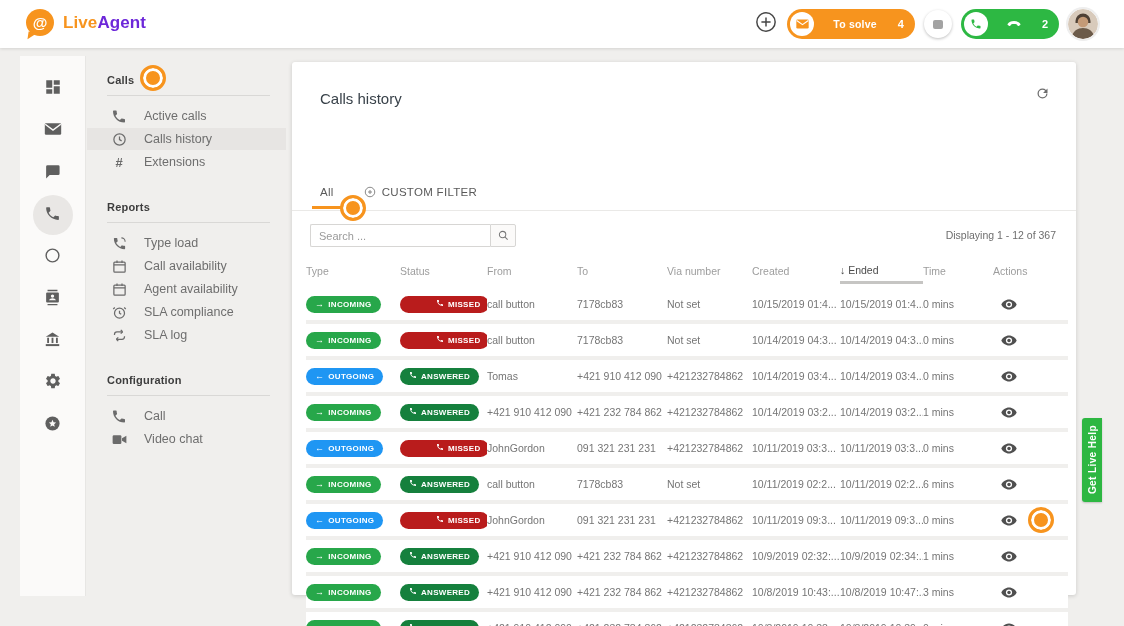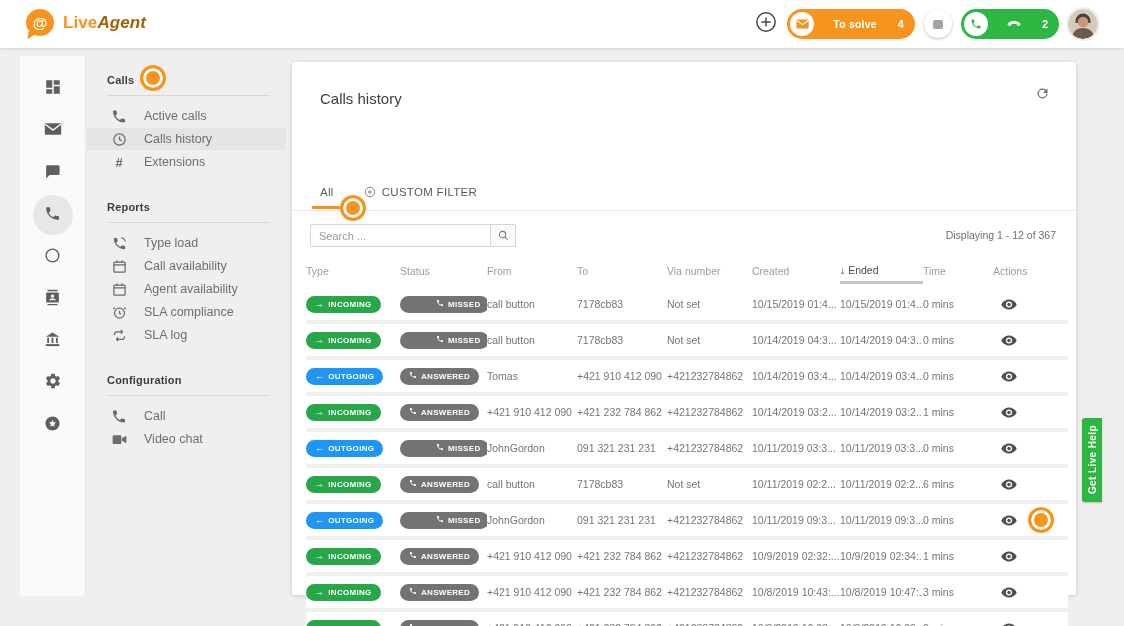--- a/index.html
+++ b/index.html
@@ -11,21 +11,21 @@
   }
   
   .topbar{position:absolute;left:0;top:0;width:1124px;height:48px;background:#fff;
     box-shadow:0 1px 3px rgba(0,0,0,.12);z-index:20;}
   .brand{position:absolute;left:26px;top:9px;display:flex;align-items:center;gap:9px;}
   .bubble{width:28px;height:27px;background:#f7941e;border-radius:50%;position:relative;
     display:flex;align-items:center;justify-content:center;color:#fff;font-weight:bold;font-size:15px;}
   .bubble::after{content:'';position:absolute;left:2px;bottom:-4px;width:0;height:0;
     border-left:9px solid #f7941e;border-bottom:8px solid transparent;transform:rotate(8deg);}
   .brand-text{font-size:17px;font-weight:bold;letter-spacing:.1px;}
-  .brand-text .live{color:#f7941e;} .brand-text .agent{color:#a16207;font-style:italic;}
+  .brand-text .live{color:#f7941e;} .brand-text .agent{color:#6d28d9;}
   .top-right{position:absolute;right:26px;top:9px;display:flex;align-items:center;gap:9px;height:30px;}
   .add-btn{width:24px;height:24px;display:flex;align-items:center;justify-content:center;cursor:pointer;}
   .pill{height:30px;border-radius:15px;display:flex;align-items:center;padding:0 11px 0 3px;gap:19px;cursor:pointer;}
   .pill .wcirc{width:24px;height:24px;border-radius:50%;background:#fff;display:flex;align-items:center;justify-content:center;}
   .pill-label{color:#fff;font-size:10.5px;font-weight:bold;letter-spacing:.2px;}
   .pill-count{color:#fff;font-size:11px;font-weight:bold;margin-left:2px;}
   .to-solve{background:#f7941e;}
   .calls-pill{background:#2db843;}
   .calls-pill .mini-phone{display:flex;align-items:center;}
   .pause-btn{width:28px;height:28px;border-radius:50%;background:#fff;box-shadow:0 1px 3px rgba(0,0,0,.25);
@@ -73,21 +73,21 @@
   .thead{position:absolute;left:14px;top:198px;width:762px;height:24px;}
   .th{font-size:10.5px;color:#9d9d9d;padding-bottom:2px;}
   .th.sorted{color:#4c4c4c;border-bottom:3px solid #c6c5c3;align-self:stretch;display:flex;align-items:center;}
   .rows{position:absolute;left:14px;top:226px;width:762px;}
   .trow{height:32px;border-bottom:4px solid #f0efed;background:#fff;}
   .cell{font-size:10.5px;color:#757575;white-space:nowrap;overflow:hidden;}
   .badge{display:inline-flex;align-items:center;gap:4px;height:17px;padding:0 9px;border-radius:9px;
     color:#fff;font-size:8px;font-weight:bold;letter-spacing:.3px;}
   .badge .arrow{font-size:9px;line-height:1;}
   .t-incoming{background:#27a74a;} .t-outgoing{background:#1f96f3;}
-  .s-missed{background:#737373;padding-left:36px;} .s-answered{background:#737373;}
+  .s-missed{background:#b91c1c;padding-left:36px;} .s-answered{background:#15803d;}
   .actions-cell{display:flex;align-items:center;padding-left:8px;gap:11px;}
   .eye-btn{display:flex;align-items:center;cursor:pointer;}
   
   .annot{width:26px;height:26px;border-radius:50%;border:3px solid #f7941e;background:#f7941e;
     box-shadow:inset 0 0 0 3px #fff;box-sizing:border-box;position:absolute;z-index:15;}
   .annot.inline{position:static;flex:0 0 auto;}
   
   .help-tab{position:absolute;left:1082px;top:418px;width:20px;height:84px;background:#2db742;
     border-radius:3px 0 0 3px;display:flex;align-items:center;justify-content:center;cursor:pointer;
     box-shadow:0 1px 2px rgba(0,0,0,.2);}

